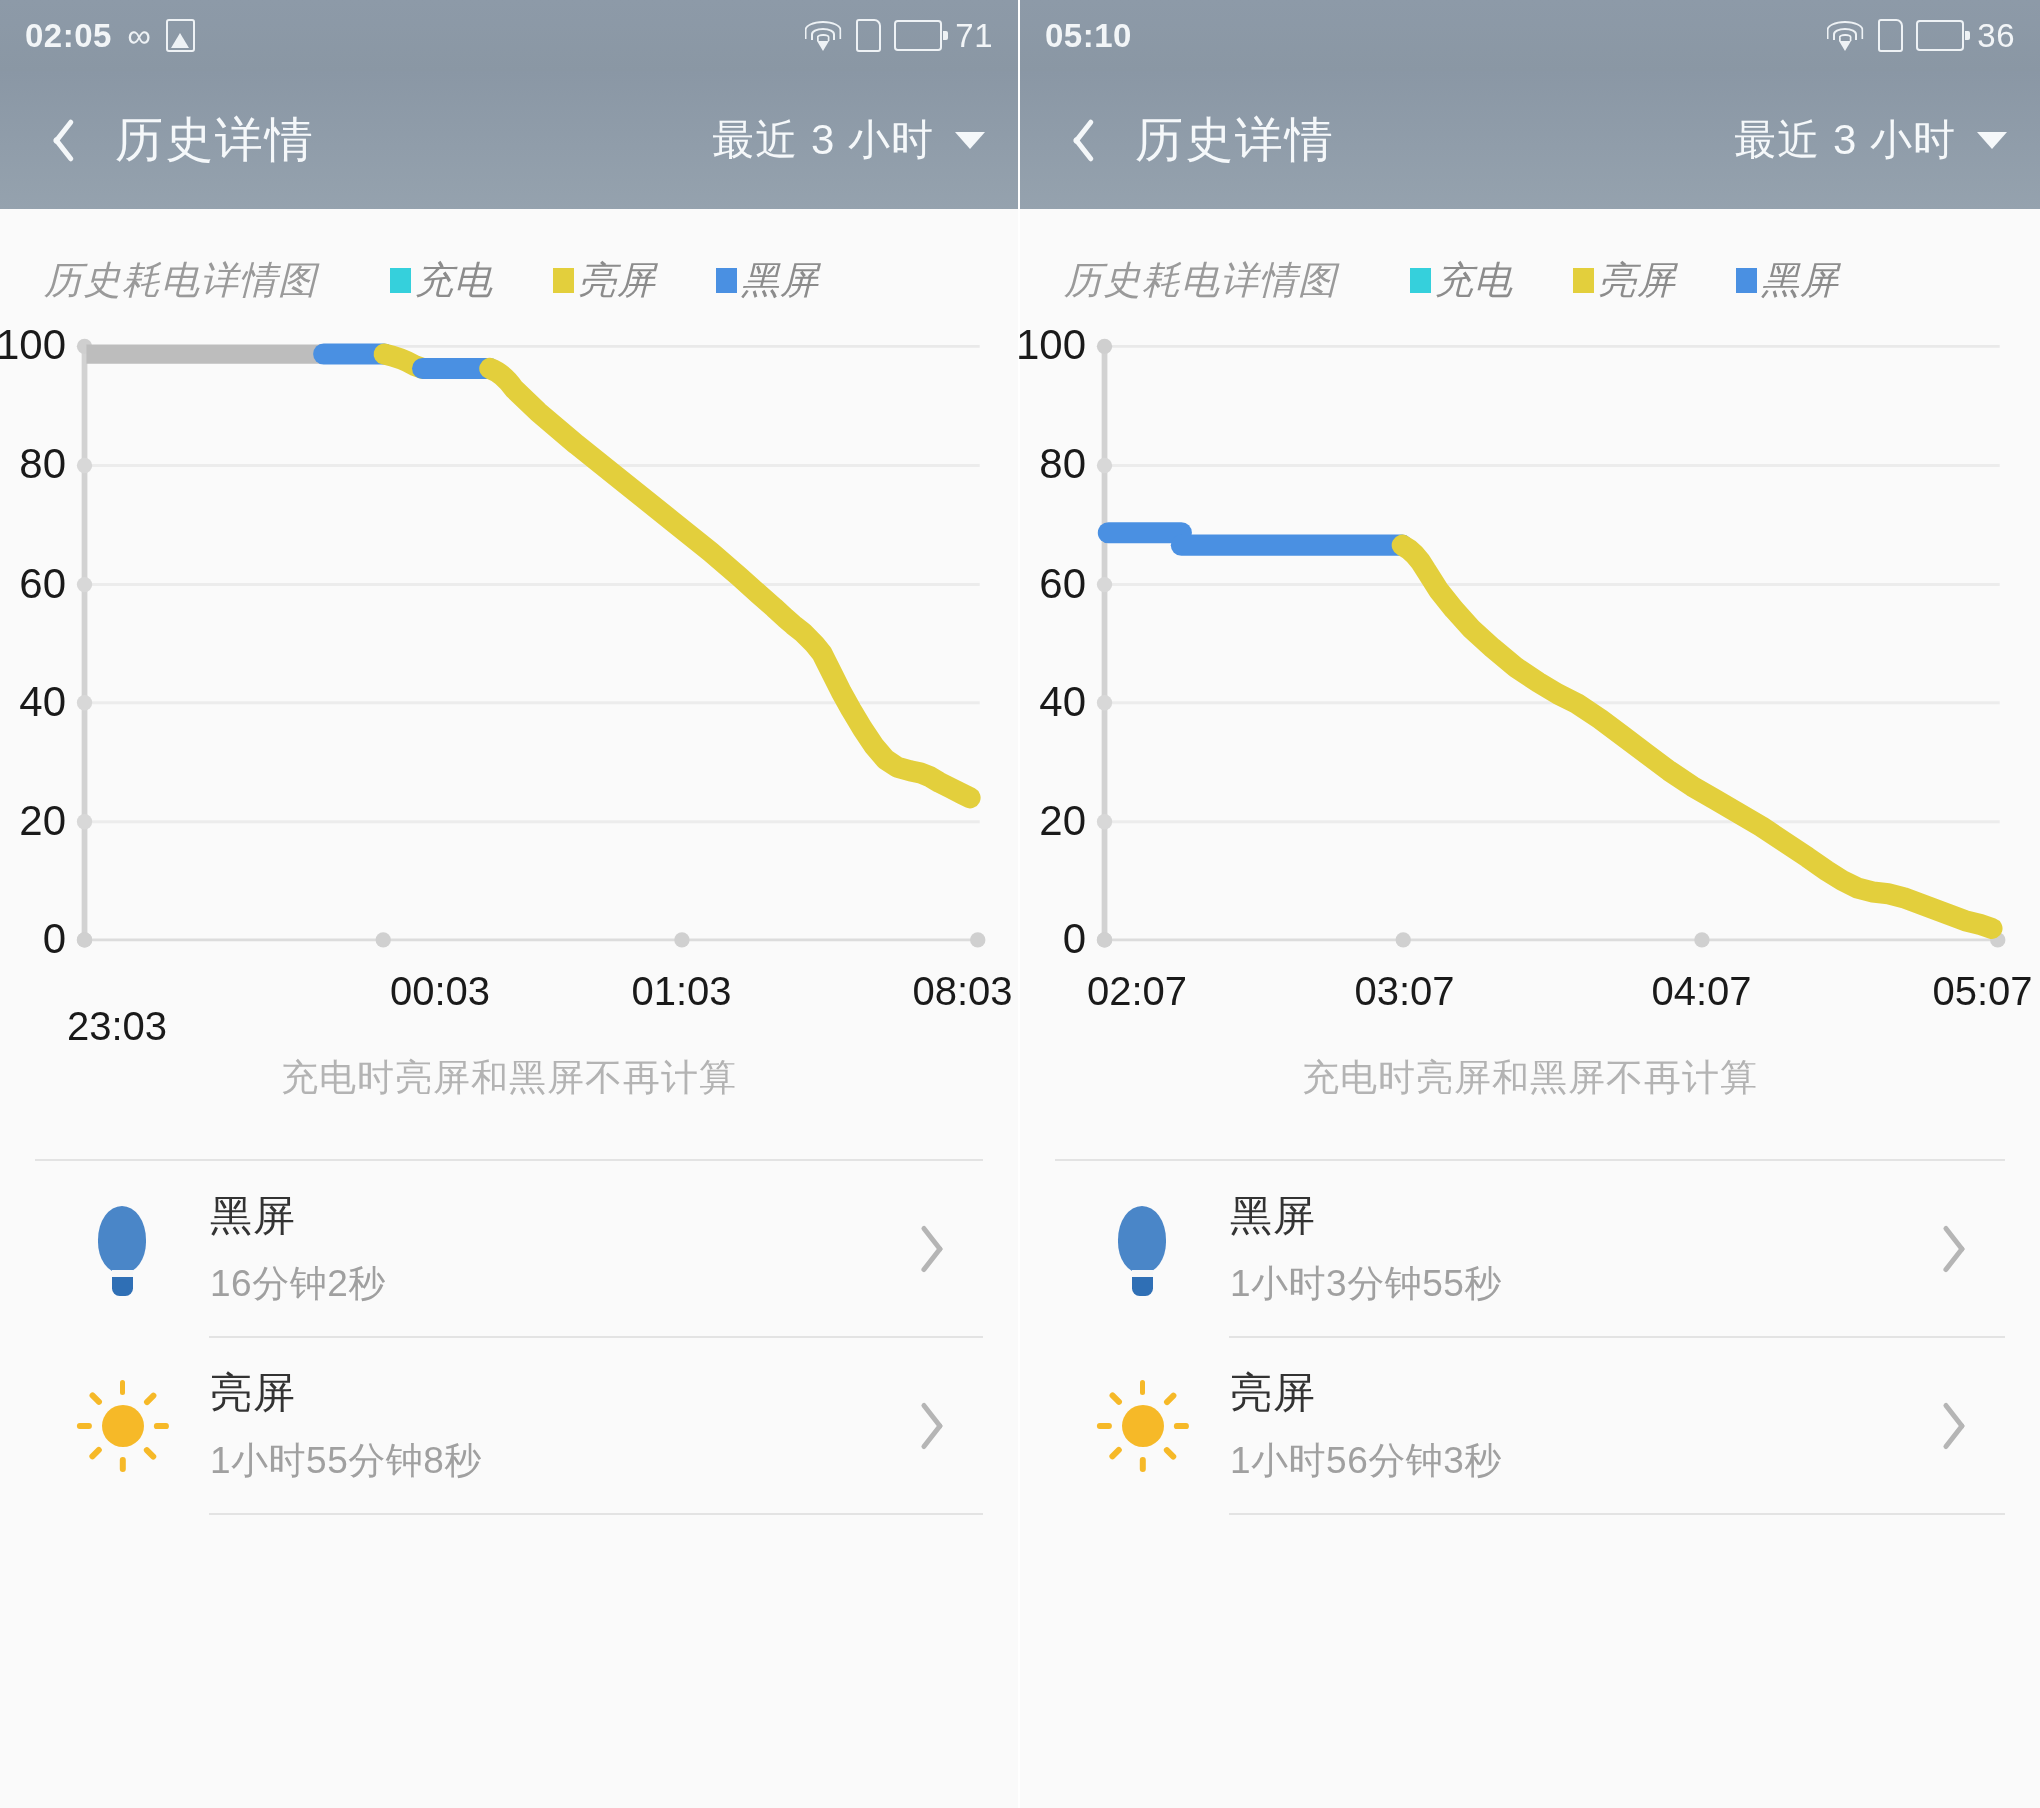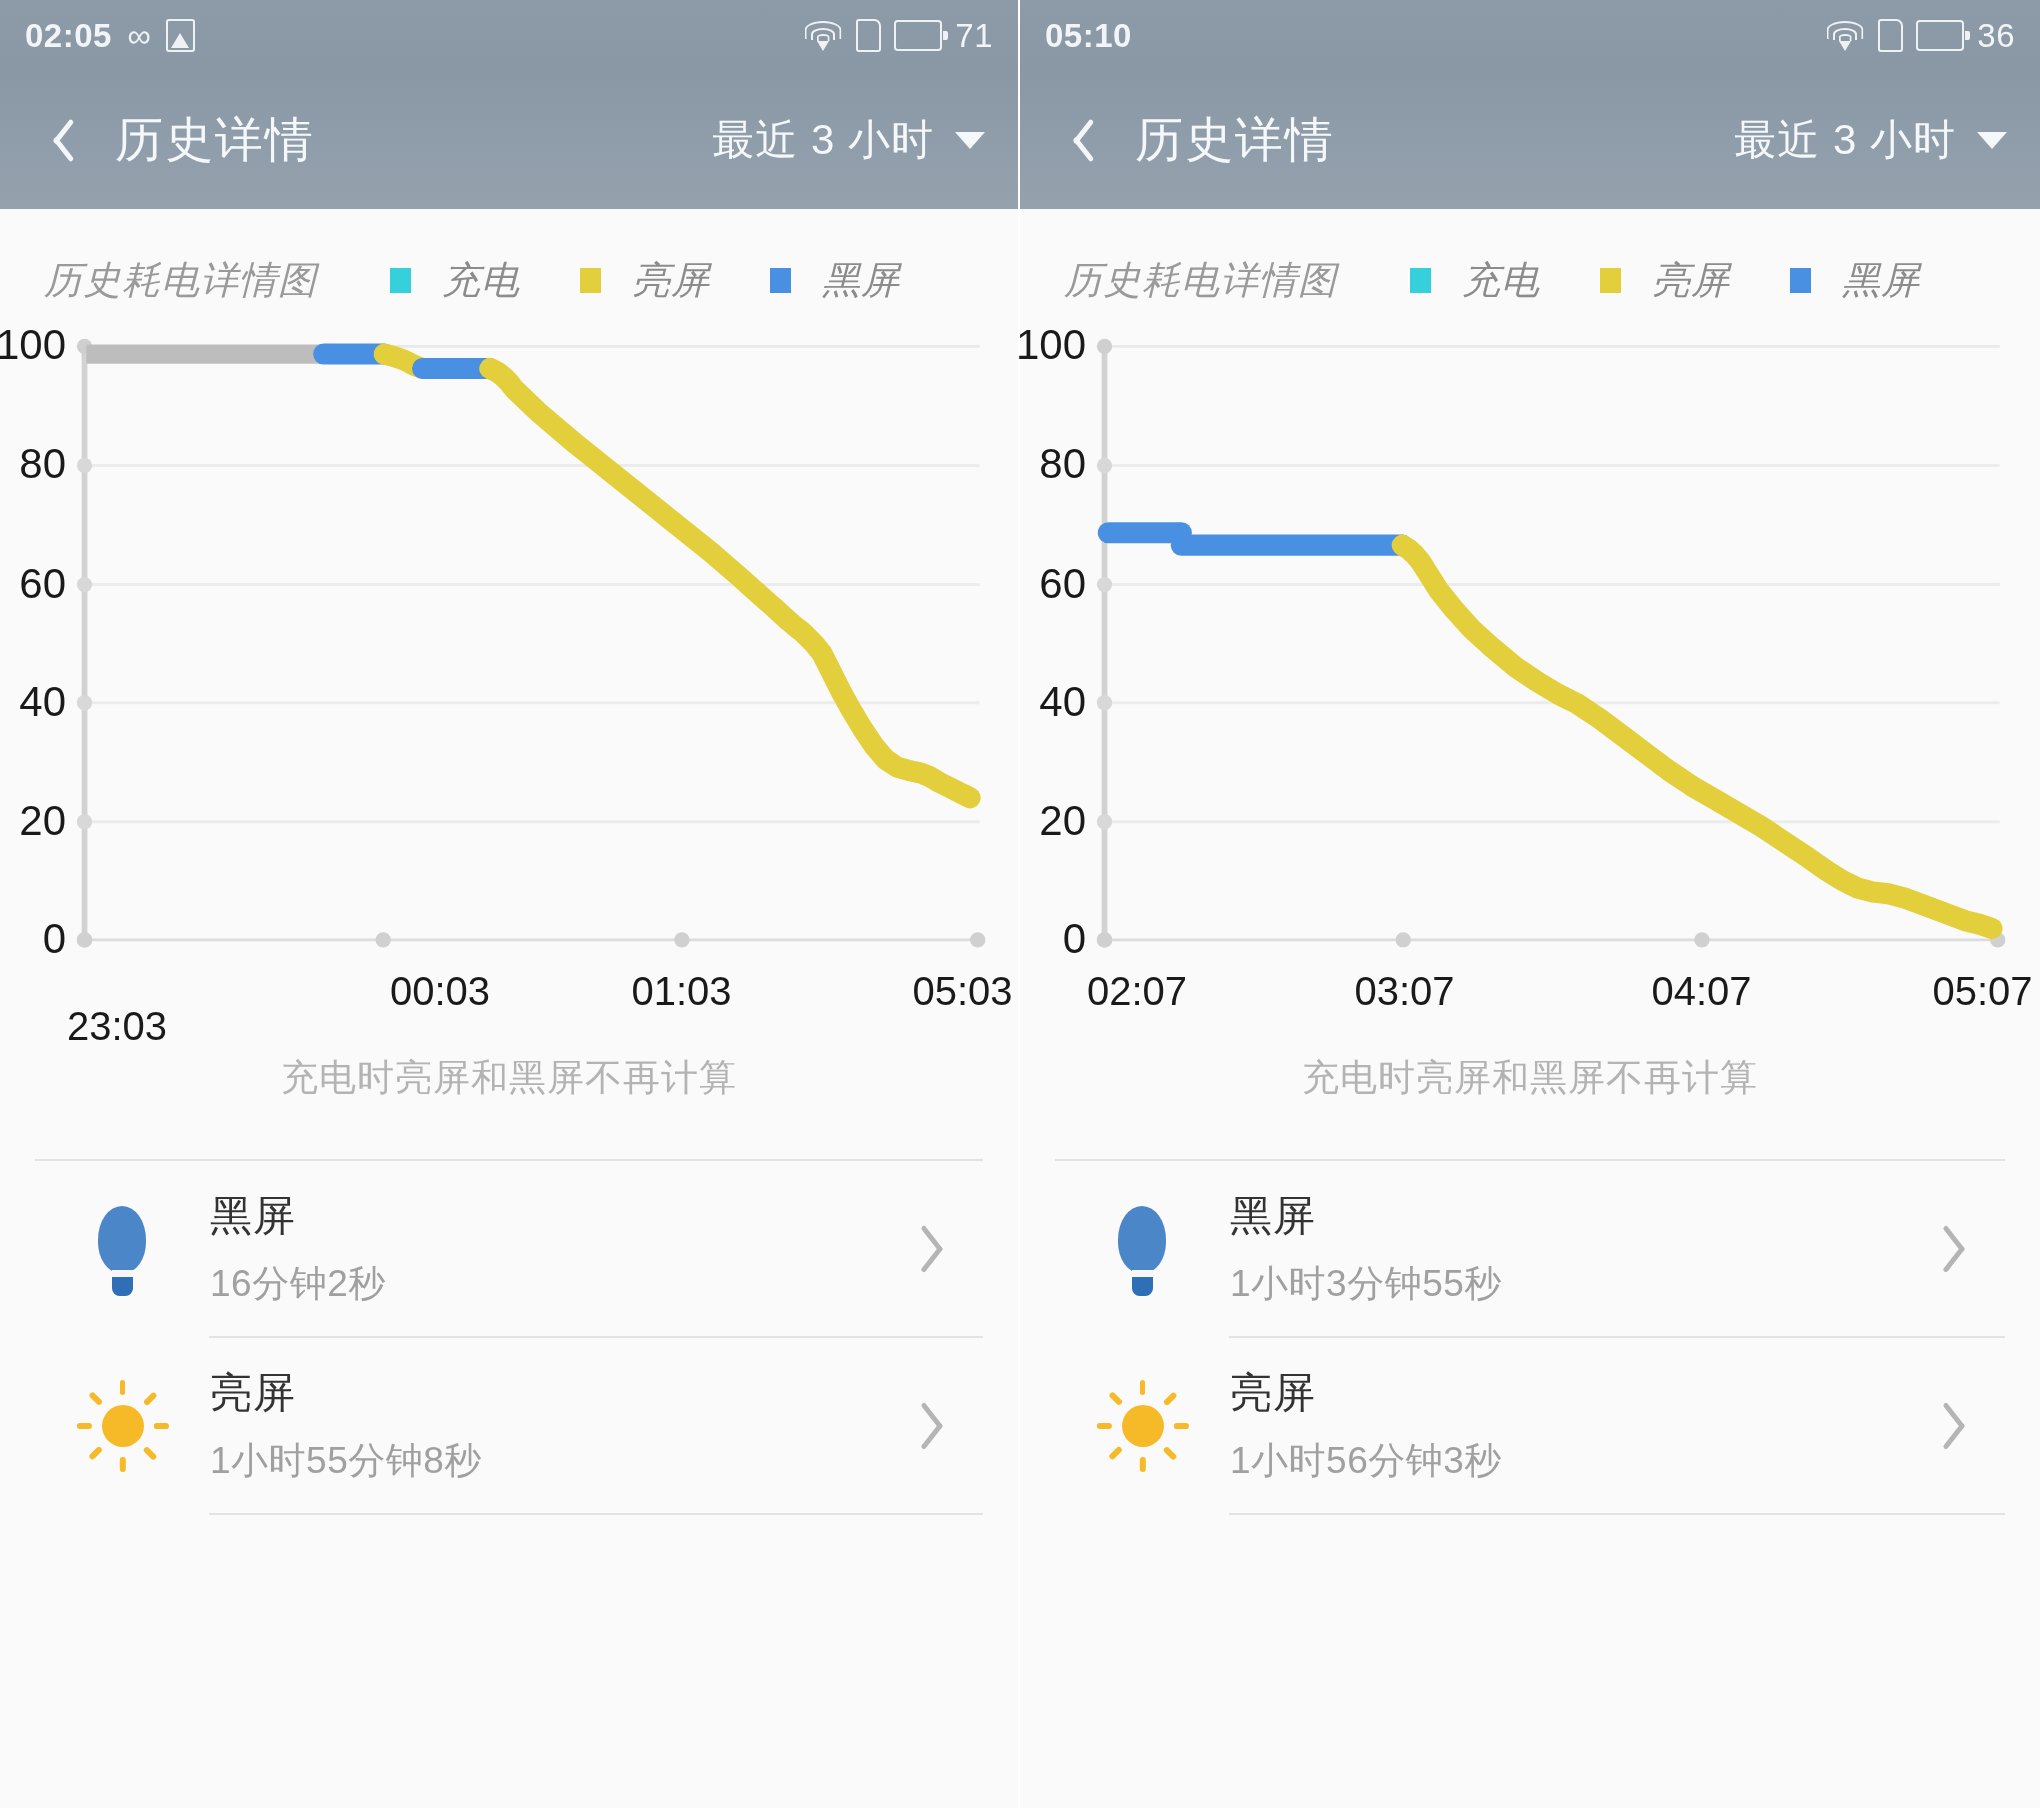--- a/index.html
+++ b/index.html
@@ -98,21 +98,21 @@
   }
 
   
   .legend{
     display:flex;
     padding:46px 0 0 44px;
     gap:0;
     font-style:italic;
   }
   .legend-title{color:#9a9a9a;font-size:38px;letter-spacing:1px;}
-  .legend-item{display:flex;align-items:center;margin-left:60px;gap:31px;}
+  .legend-item{display:flex;align-items:center;margin-left:60px;gap:4px;}
   .legend-item.first{margin-left:73px;}
   .sw{width:21px;height:25px;flex:none;}
   .legend-label{color:#8c8c8c;font-size:38px;letter-spacing:1px;}
 
   
   .chart-wrap{position:relative;width:1020px;height:730px;}
   .chart-svg{position:absolute;left:0;top:0;}
   .ylab{
     position:absolute;color:#1a1a1a;font-size:42px;
     text-align:right;width:106px;
@@ -255,21 +255,21 @@
       <div class="ylab" style="left:-40px;top:15.4px;">100</div>
       <div class="ylab" style="left:-40px;top:134px;">80</div>
       <div class="ylab" style="left:-40px;top:254px;">60</div>
       <div class="ylab" style="left:-40px;top:372px;">40</div>
       <div class="ylab" style="left:-40px;top:491px;">20</div>
       <div class="ylab" style="left:-40px;top:609px;">0</div>
 
       <div class="xlab" style="left:11.5px;top:698px;">23:03</div>
       <div class="xlab" style="left:279px;top:663px;text-align:right;">00:03</div>
       <div class="xlab" style="left:576px;top:663px;">01:03</div>
-      <div class="xlab" style="left:857px;top:663px;">05:03</div>
+      <div class="xlab" style="left:857px;top:663px;">08:03</div>
     </div>
 
     <div class="chart-note">充电时亮屏和黑屏不再计算</div>
 
     <div class="list">
       <div class="divider"></div>
       <div class="row">
         <div class="row-icon">
           <div class="bulb">
               <div class="glass"></div>

